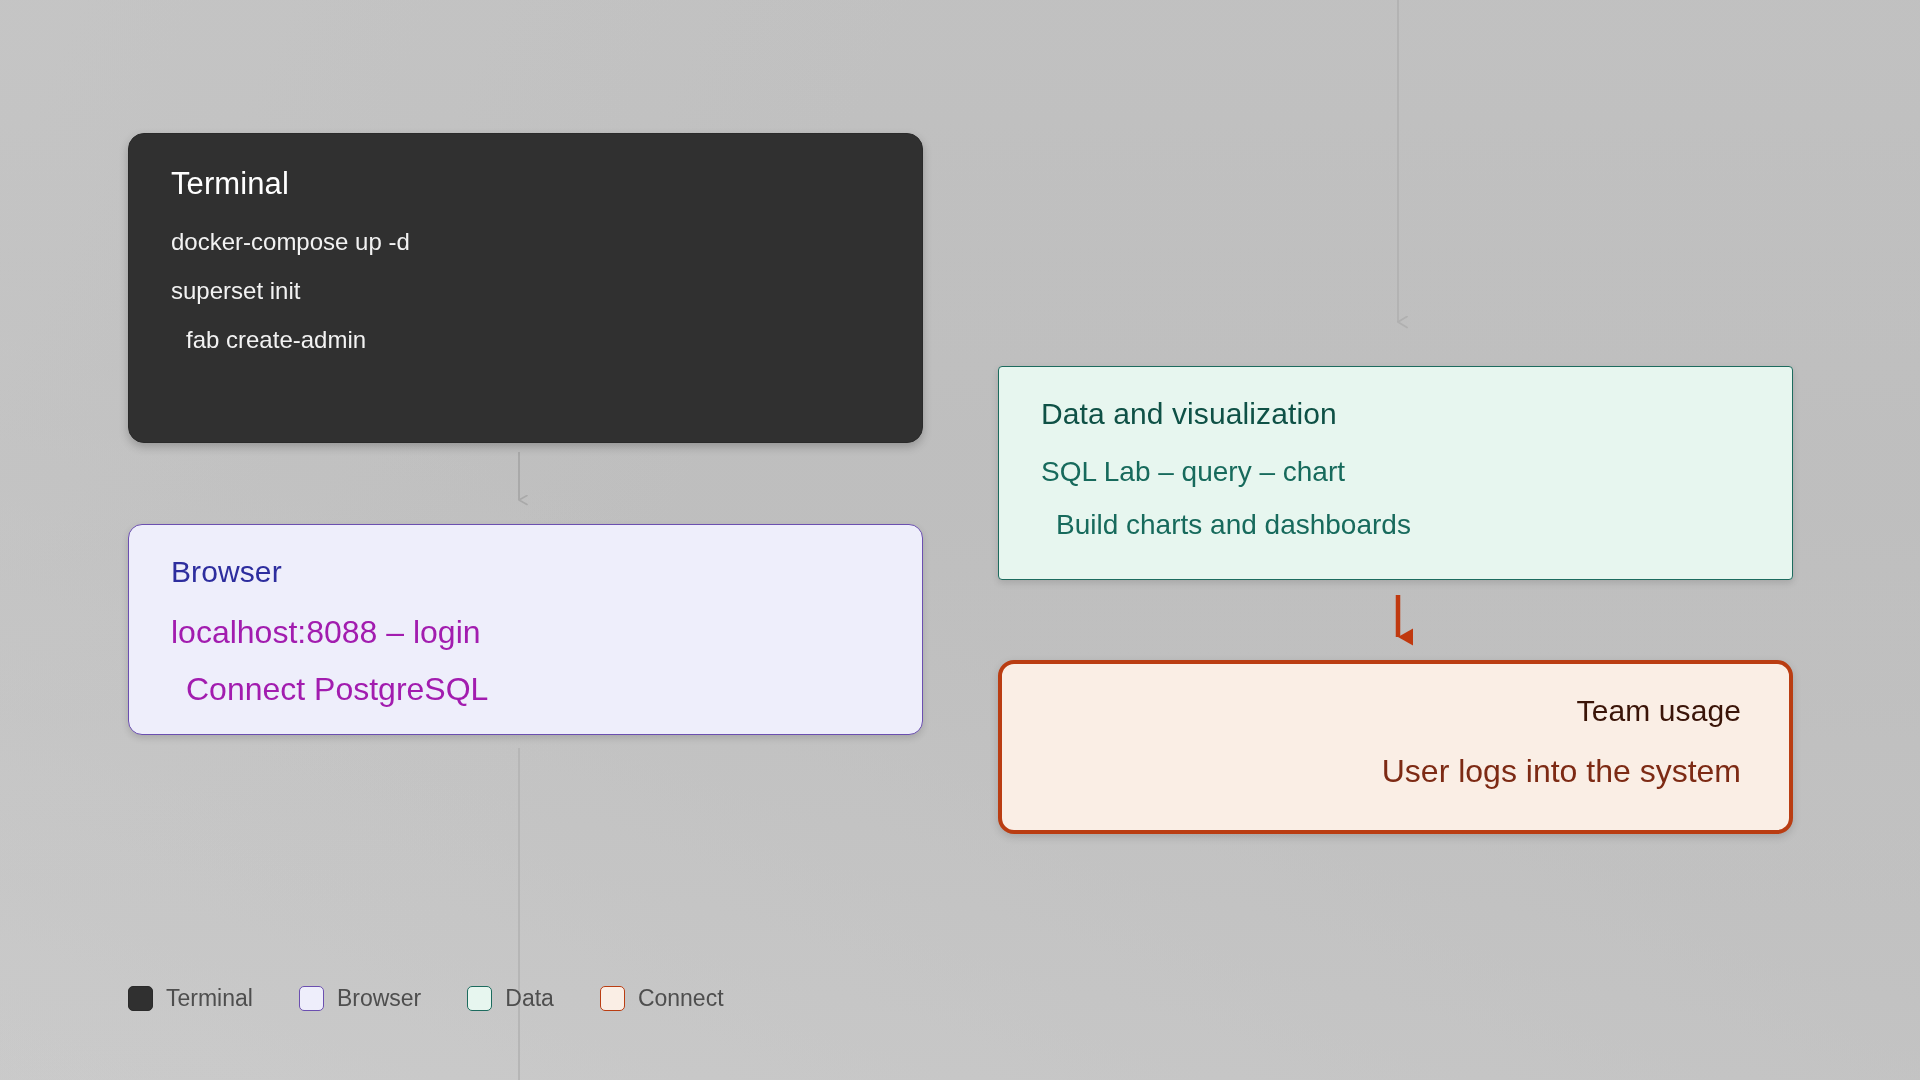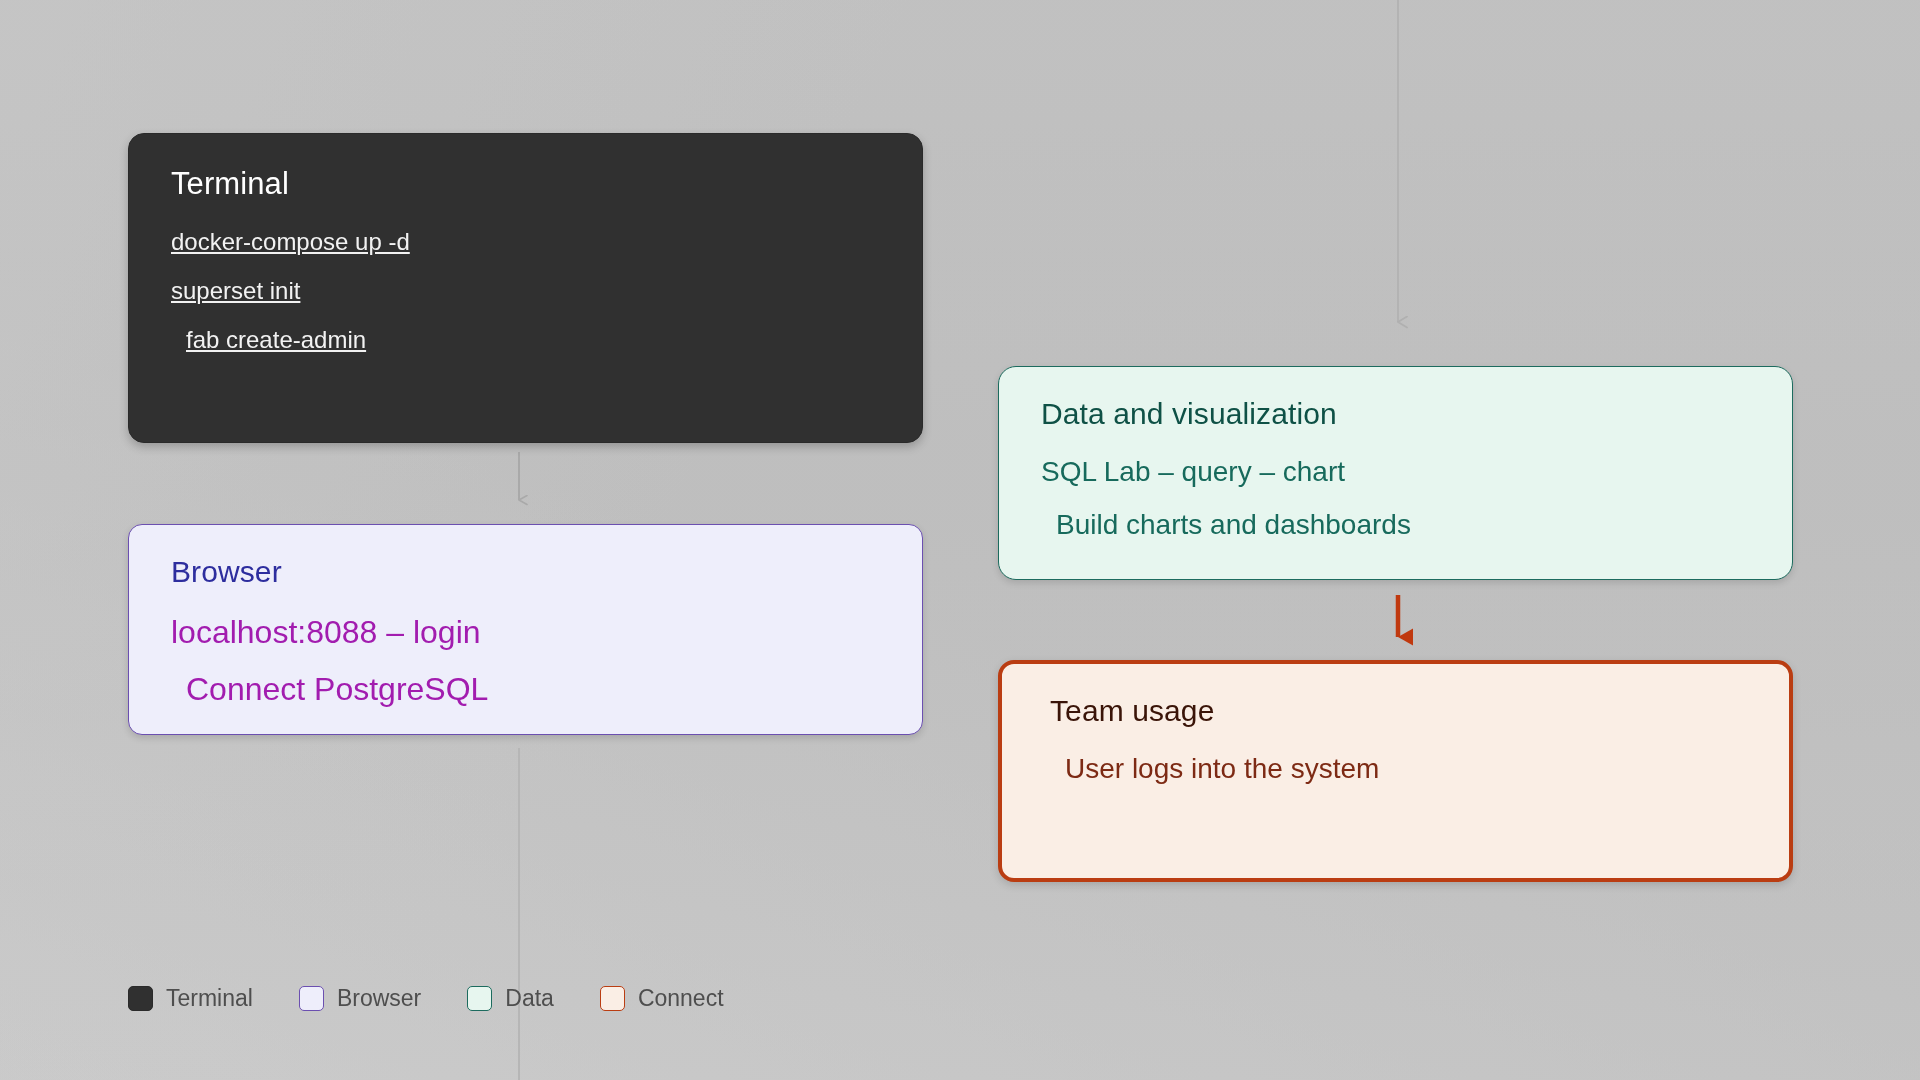--- a/index.html
+++ b/index.html
@@ -60,21 +60,21 @@
     top: 133px;
     width: 795px;
     height: 310px;
     background: #303030;
     border: 1px solid #2a2a2a;
     border-radius: 16px;
     box-shadow: 0 4px 10px rgba(0,0,0,0.22);
     padding: 32px 42px;
   }
   #node-terminal .title { color: #ffffff; font-size: 31px; margin-bottom: 28px; }
-  #node-terminal .line  { color: #f2f2f2; font-size: 24px; margin-bottom: 25px; text-decoration: underline; }
+  #node-terminal .line  { color: #f2f2f2; font-size: 24px; margin-bottom: 25px; }
 
   
   #node-browser {
     left: 128px;
     top: 524px;
     width: 795px;
     height: 211px;
     background: #eeeefb;
     border: 1.5px solid #6b4fb0;
     border-radius: 14px;
@@ -85,41 +85,42 @@
   #node-browser .line  { color: #a21caf; font-size: 32px; margin-bottom: 25px; }
 
   
   #node-data {
     left: 998px;
     top: 366px;
     width: 795px;
     height: 214px;
     background: #e7f6ef;
     border: 1.5px solid #1c6b5e;
-    border-radius: 18px;
+    border-radius: 4px;
     box-shadow: 0 3px 7px rgba(0,0,0,0.13);
     padding: 30px 42px;
   }
   #node-data .title { color: #0f5146; font-size: 30px; margin-bottom: 27px; }
   #node-data .line  { color: #176a5c; font-size: 28px; margin-bottom: 25px; }
 
   
   #node-result {
     left: 998px;
     top: 660px;
     width: 795px;
-    height: 222px;
+    height: 174px;
     background: #faeee5;
     border: 4px solid #ba3d12;
     border-radius: 16px;
     box-shadow: 0 3px 8px rgba(0,0,0,0.15);
     padding: 30px 48px;
+    text-align: right;
   }
   #node-result .title { color: #3a1408; font-size: 30px; margin-bottom: 27px; }
-  #node-result .line  { color: #7d2a14; font-size: 28px; margin-bottom: 25px; }
+  #node-result .line  { color: #7d2a14; font-size: 32px; margin-bottom: 25px; }
 
   
   #legend {
     position: absolute;
     left: 128px;
     top: 985px;
     display: flex;
     align-items: center;
     gap: 0px;
   }

